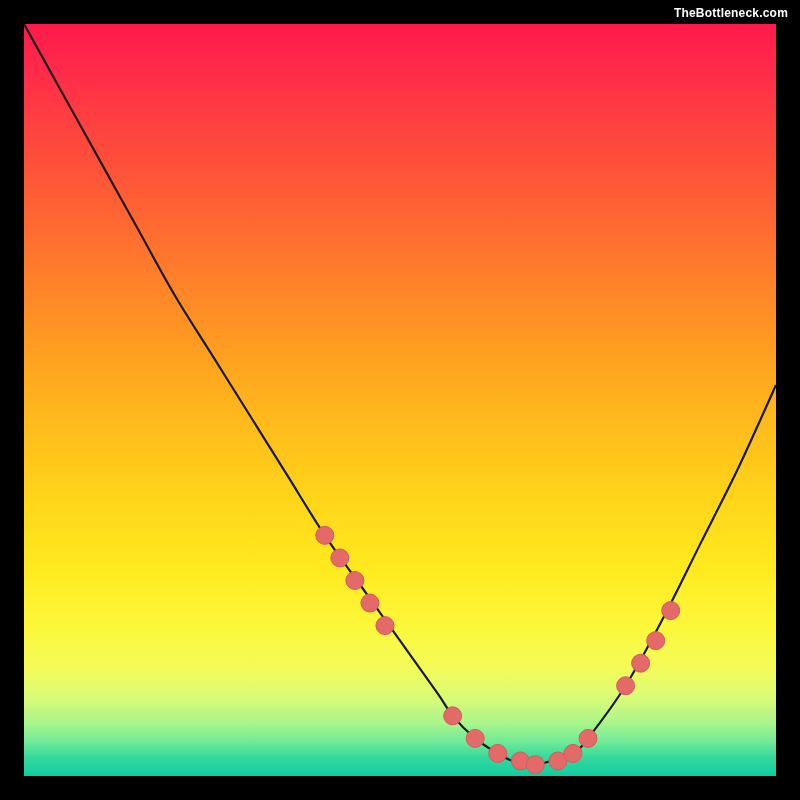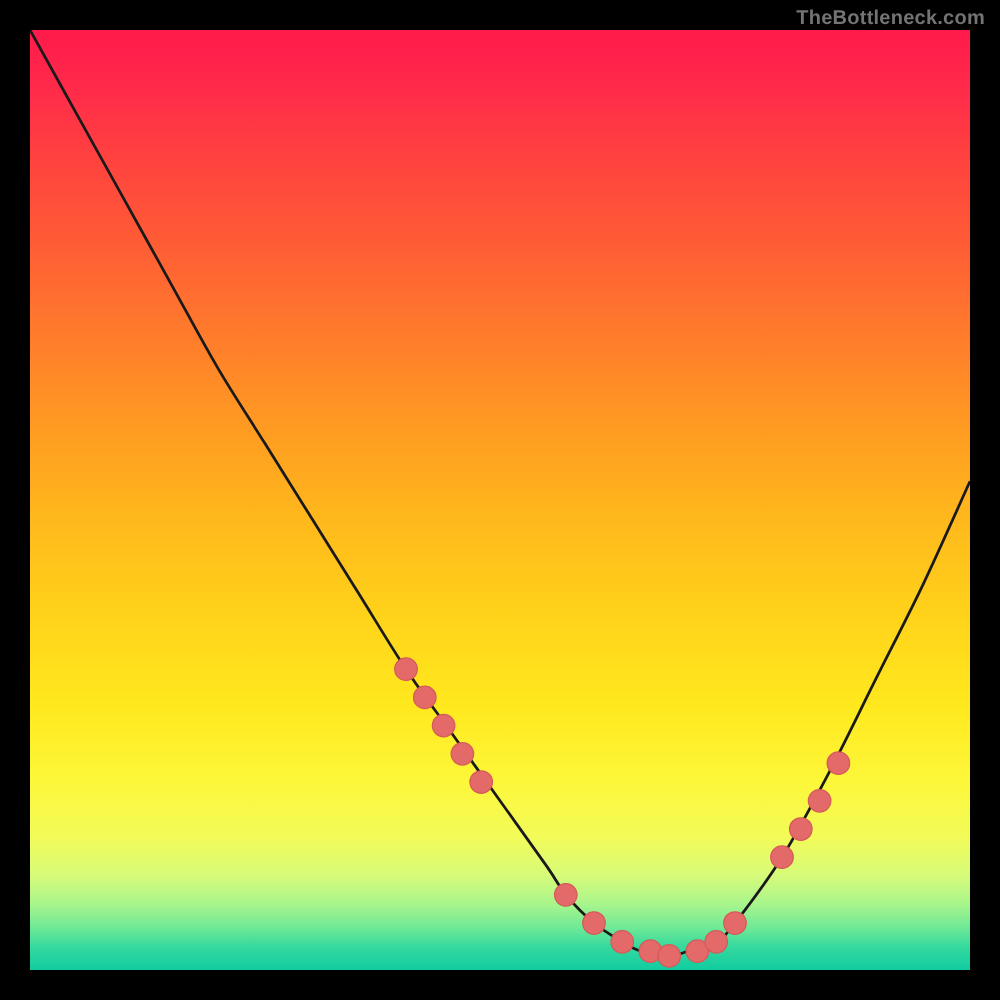--- a/index.html
+++ b/index.html
@@ -39,23 +39,23 @@
       #6fe996 95.5%,
       #36d99e 97.5%,
       #10cca0 100%
     );
   }
   .watermark {
     position: absolute;
     top: 6px;
     right: 12px;
     font-family: Arial, Helvetica, sans-serif;
-    font-size: 16px;
+    font-size: 12px;
     font-weight: 600;
-    color: #737373;
+    color: #ffffff;
     letter-spacing: 0.2px;
     user-select: none;
   }
   svg.curve {
     position: absolute;
     left: 0;
     top: 0;
     width: 752px;
     height: 752px;
   }

